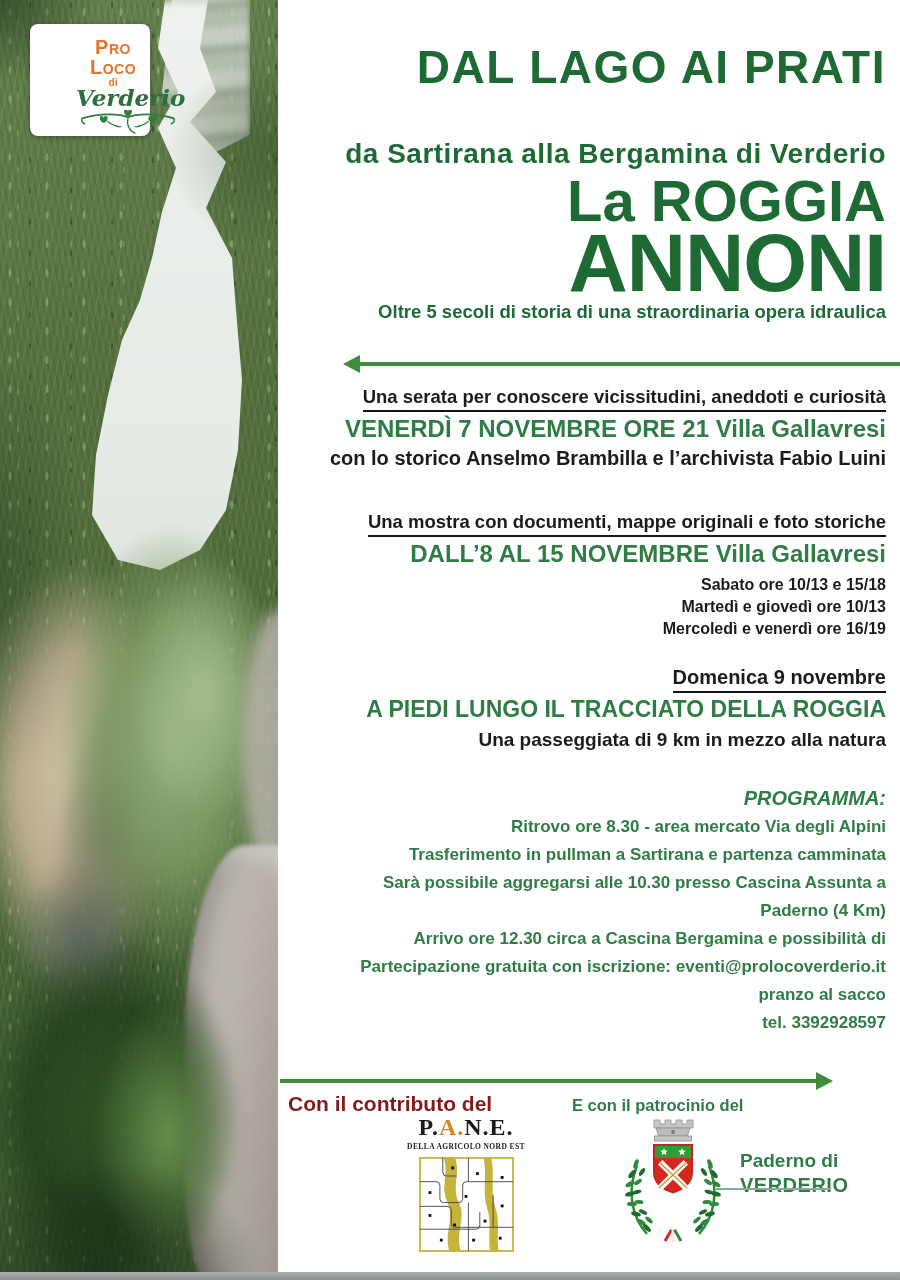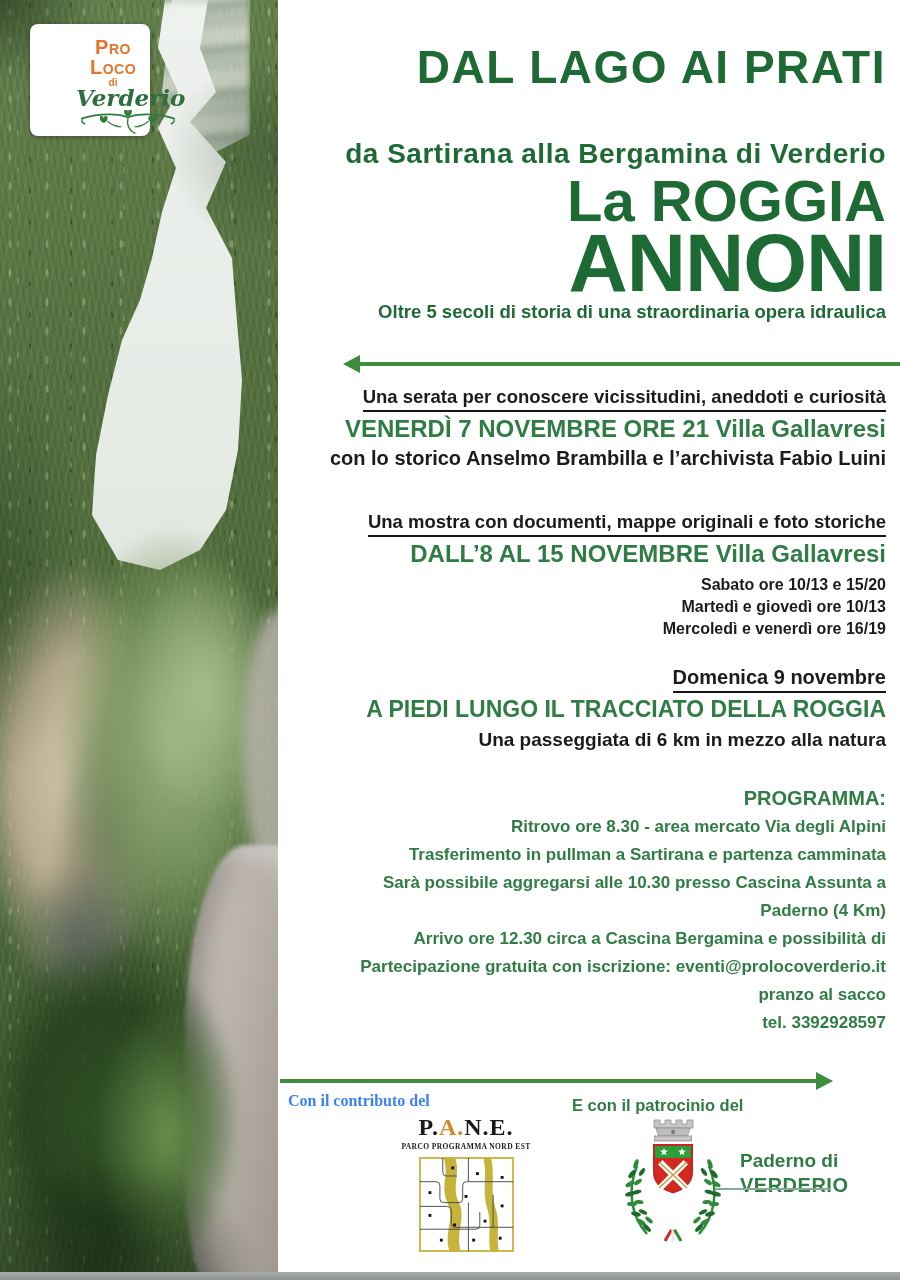--- a/index.html
+++ b/index.html
@@ -75,35 +75,35 @@
   .sec-heading{font-size:18.5px;}
   .h1a{top:386px;} .h2a{top:511px;} 
   .date-line{font-size:24px;}
   .d1{top:415px;padding-left:44px;} .d2{top:540px;}
   .speakers{top:447px;font-size:20px;}
   .times{top:574px;font-size:16px;line-height:22px;}
   .walk-heading{top:666px;font-size:20px;}
   .walk-title{top:696px;font-size:23px;}
   .walk-sub{top:729px;font-size:19px;}
   .program{top:786px;font-size:17px;}
-  .program .plabel{font-size:20px;line-height:24px;margin-bottom:6px;}
+  .program .plabel{font-size:20px;line-height:24px;margin-bottom:6px;font-style:italic;}
   .program .pline{line-height:21px;margin-bottom:7px;}
   
   .arrow{position:absolute;height:18px;}
   .arrow .line{position:absolute;top:7px;height:4px;background:#3f8c3c;}
   .arrow-left{top:355px;left:65px;right:0;}
   .arrow-left .line{left:13px;right:0;}
   .arrow-left .head{position:absolute;left:0;top:0;width:0;height:0;
       border-top:9px solid transparent;border-bottom:9px solid transparent;border-right:17px solid #3f8c3c;}
   .arrow-right{top:1072px;left:2px;width:553px;}
   .arrow-right .line{left:0;right:13px;}
   .arrow-right .head{position:absolute;right:0;top:0;width:0;height:0;
       border-top:9px solid transparent;border-bottom:9px solid transparent;border-left:17px solid #3f8c3c;}
   
-  .contrib-label{position:absolute;left:10px;top:1092px;font-size:16px;color:#3b82f6;font-family:Liberation Serif, serif;}
+  .contrib-label{position:absolute;left:10px;top:1092px;font-size:21px;color:#7f1d1d;}
   .patron-label{position:absolute;left:294px;top:1096px;font-size:16.5px;color:#2f7c44;}
   .pane-block{position:absolute;left:118px;top:1114px;width:140px;text-align:center;}
   .pane-name{font-family:"Liberation Serif",serif;font-size:24px;letter-spacing:1px;color:#1b1b1b;line-height:1.1;}
   .pane-name .a{color:#d08a28;}
   .pane-sub{font-family:"Liberation Serif",serif;font-size:7.5px;letter-spacing:.4px;color:#1b1b1b;margin-top:2px;}
   .pane-map{margin-top:6px;}
   .crest{position:absolute;left:345px;top:1118px;}
   .comune-text{position:absolute;left:462px;top:1150px;text-align:left;color:#2f7c44;line-height:1.2;}
   .comune-l1{font-size:19px;} .comune-l2{font-size:20px;letter-spacing:.5px;}
   .comune-line{position:absolute;left:438px;top:1188px;width:115px;height:2px;background:#8aa89a;}
@@ -164,30 +164,30 @@
       <span class="uline">Una serata per conoscere vicissitudini, aneddoti e curiosità</span>
     </div>
     <div class="abs date-line d1 t-green">VENERDÌ 7 NOVEMBRE ORE 21 Villa Gallavresi</div>
     <div class="abs sec-heading h2a t-black">
       <span class="uline">Una mostra con documenti, mappe originali e foto storiche</span>
     </div>
 
     <div class="abs speakers t-black">con lo storico Anselmo Brambilla e l’archivista Fabio Luini</div>
     <div class="abs date-line d2 t-green">DALL’8 AL 15 NOVEMBRE Villa Gallavresi</div>
     <div class="abs times t-black">
-      <div>Sabato ore 10/13 e 15/20</div>
+      <div>Sabato ore 10/13 e 15/18</div>
       <div>Martedì e giovedì ore 10/13</div>
       <div>Mercoledì e venerdì ore 16/19</div>
     </div>
 
     <div class="abs walk-heading t-black">
       <span class="uline">Domenica 9 novembre</span>
     </div>
     <div class="abs walk-title t-green">A PIEDI LUNGO IL TRACCIATO DELLA ROGGIA</div>
-    <div class="abs walk-sub t-black">Una passeggiata di 6 km in mezzo alla natura</div>
+    <div class="abs walk-sub t-black">Una passeggiata di 9 km in mezzo alla natura</div>
 
     <div class="abs program t-green">
       <div class="plabel">PROGRAMMA:</div>
       <div class="pline">Ritrovo ore 8.30 - area mercato Via degli Alpini</div>
       <div class="pline">Trasferimento in pullman a Sartirana e partenza camminata</div>
       <div class="pline">Sarà possibile aggregarsi alle 10.30 presso Cascina Assunta a</div>
       <div class="pline">Paderno (4 Km)</div>
       <div class="pline">Arrivo ore 12.30 circa a Cascina Bergamina e possibilità di</div>
       <div class="pline">Partecipazione gratuita con iscrizione: eventi@prolocoverderio.it</div>
       <div class="pline">pranzo al sacco</div>
@@ -197,21 +197,21 @@
     <div class="arrow arrow-right">
       <div class="line"></div>
       <div class="head"></div>
     </div>
 
     <div class="contrib-label">Con il contributo del</div>
     <div class="patron-label">E con il patrocinio del</div>
 
     <div class="pane-block">
       <div class="pane-name"><span>P.</span><span class="a">A.</span><span>N.E.</span></div>
-      <div class="pane-sub">PARCO PROGRAMMA NORD EST</div>
+      <div class="pane-sub">DELLA AGRICOLO NORD EST</div>
       <svg class="pane-map" width="95" height="95" viewBox="0 0 100 100">
         <rect x="1" y="1" width="98" height="98" fill="#ffffff" stroke="#c9b646" stroke-width="2"></rect>
         <path d="M26 1 C32 18 22 30 30 48 C38 66 26 80 32 99 L44 99 C38 80 50 64 42 48 C34 32 44 16 38 1 Z" fill="#c5b33b"></path>
         <path d="M68 1 C72 20 66 36 72 55 C77 70 72 85 75 99 L84 99 C81 85 86 68 80 52 C75 36 80 18 76 1 Z" fill="#c5b33b"></path>
         <g stroke="#4a4a4a" stroke-width="1" fill="none">
           <path d="M1 26 H18 Q22 26 22 30 V44 Q22 48 26 48 H42 Q46 48 46 44 V30 Q46 26 50 26 H99"></path>
           <path d="M1 52 H30 Q34 52 34 56 V70 Q34 74 38 74 H99"></path>
           <path d="M1 76 H60 Q64 76 64 72 V58"></path>
           <path d="M25 1 V16 Q25 20 29 20 H40"></path>
           <path d="M52 1 V26 M52 48 V99"></path>

